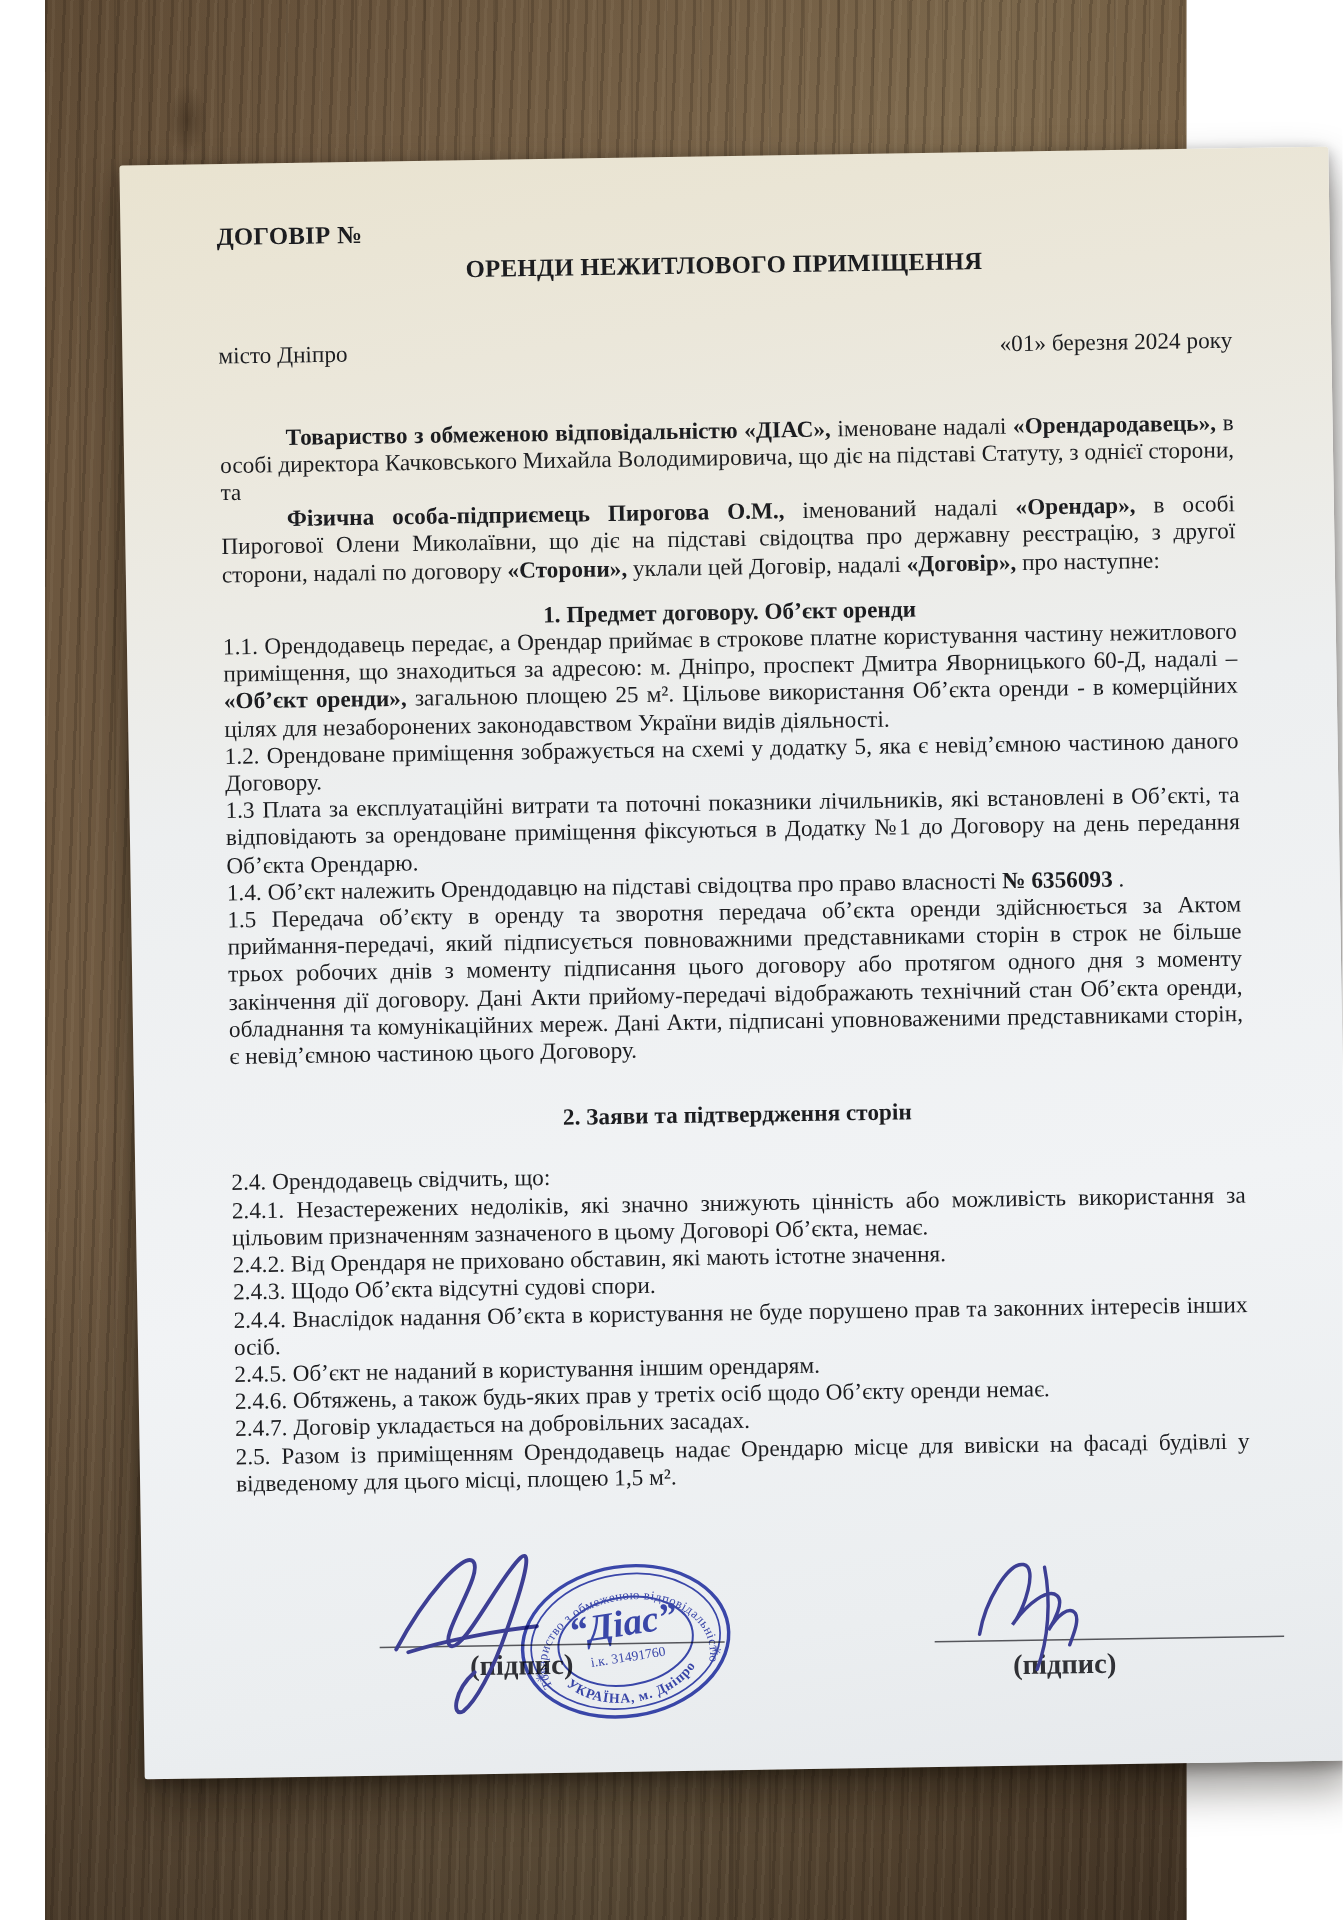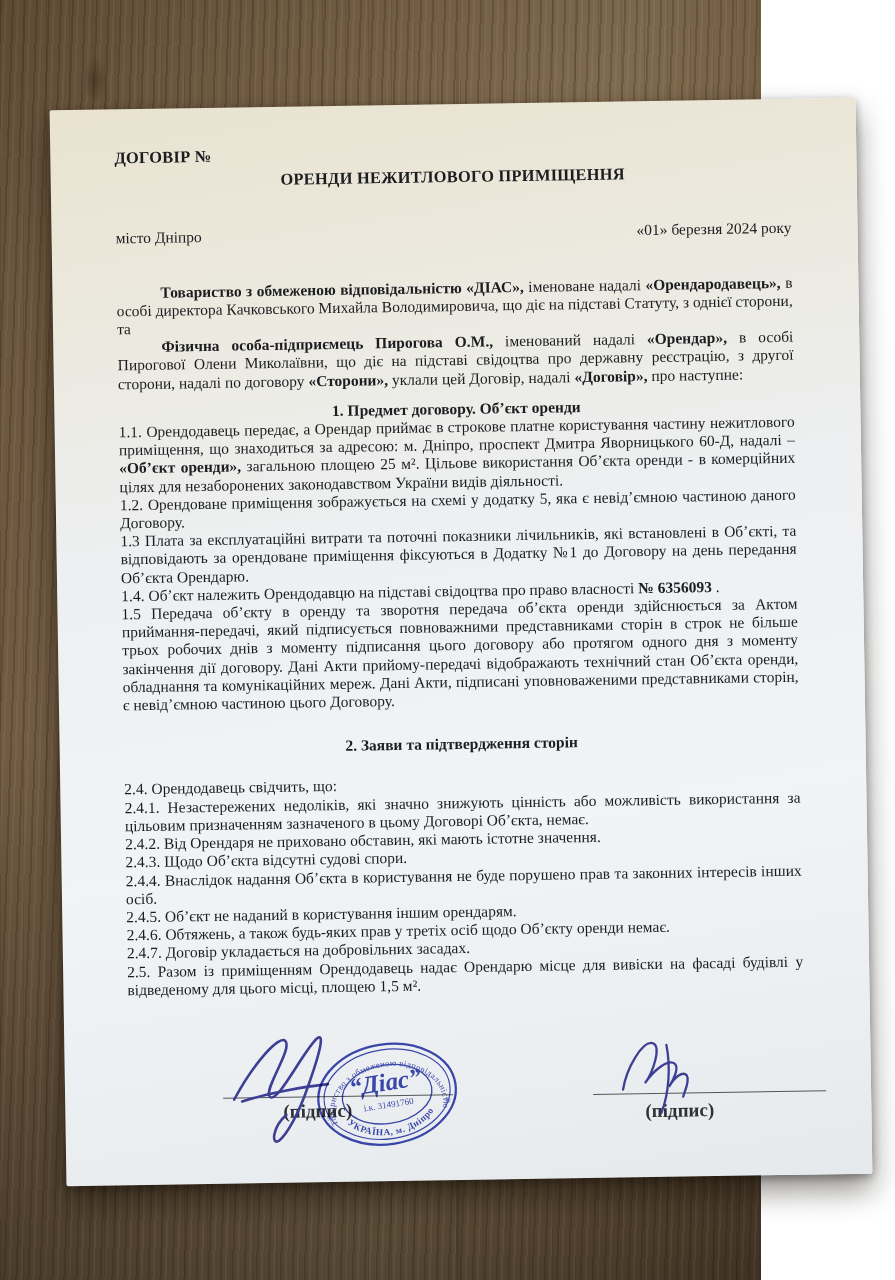--- a/index.html
+++ b/index.html
@@ -10,20 +10,21 @@
   .scene{
     position:relative;width:761px;height:1280px;
     background:
       radial-gradient(24px 46px at 255px 235px, rgba(40,27,15,.45), rgba(40,27,15,0) 70%),
       radial-gradient(20px 38px at 625px 245px, rgba(40,27,15,.40), rgba(40,27,15,0) 70%),
       radial-gradient(18px 34px at 95px 80px, rgba(40,27,15,.38), rgba(40,27,15,0) 70%),
       repeating-linear-gradient(92deg, rgba(32,22,13,.20) 0 2px, rgba(0,0,0,0) 2px 5px, rgba(248,232,200,.05) 5px 7px, rgba(0,0,0,0) 7px 12px),
       repeating-linear-gradient(90deg, rgba(25,17,10,.12) 0 1px, rgba(0,0,0,0) 1px 23px),
       linear-gradient(180deg, rgba(60,45,28,.20) 0%, rgba(0,0,0,0) 22%, rgba(0,0,0,0) 58%, rgba(18,12,7,.45) 100%),
       linear-gradient(102deg, #66513a 0%, #745e45 20%, #826c50 45%, #8a7557 62%, #7c6549 80%, #64503a 100%);
+    margin-left: 30px;
   }
   .seam{position:absolute;top:0;bottom:0;width:3px;z-index:0;
     background:linear-gradient(180deg, rgba(30,20,12,0), rgba(30,20,12,.5) 30%, rgba(30,20,12,.5) 80%, rgba(30,20,12,.15));}
   .seam.s1{left:456px;}
   .seam.s2{left:104px;opacity:.55;}
 
   .paper{
     position:absolute;left:58px;top:104px;width:806px;height:1076px;z-index:2;
     transform:rotate(-0.9deg);transform-origin:50% 50%;
     background:linear-gradient(172deg,#e9e3d0 0%,#ebe7da 14%,#edeff0 38%,#f1f3f5 66%,#ebeef0 88%,#e6e9ec 100%);

